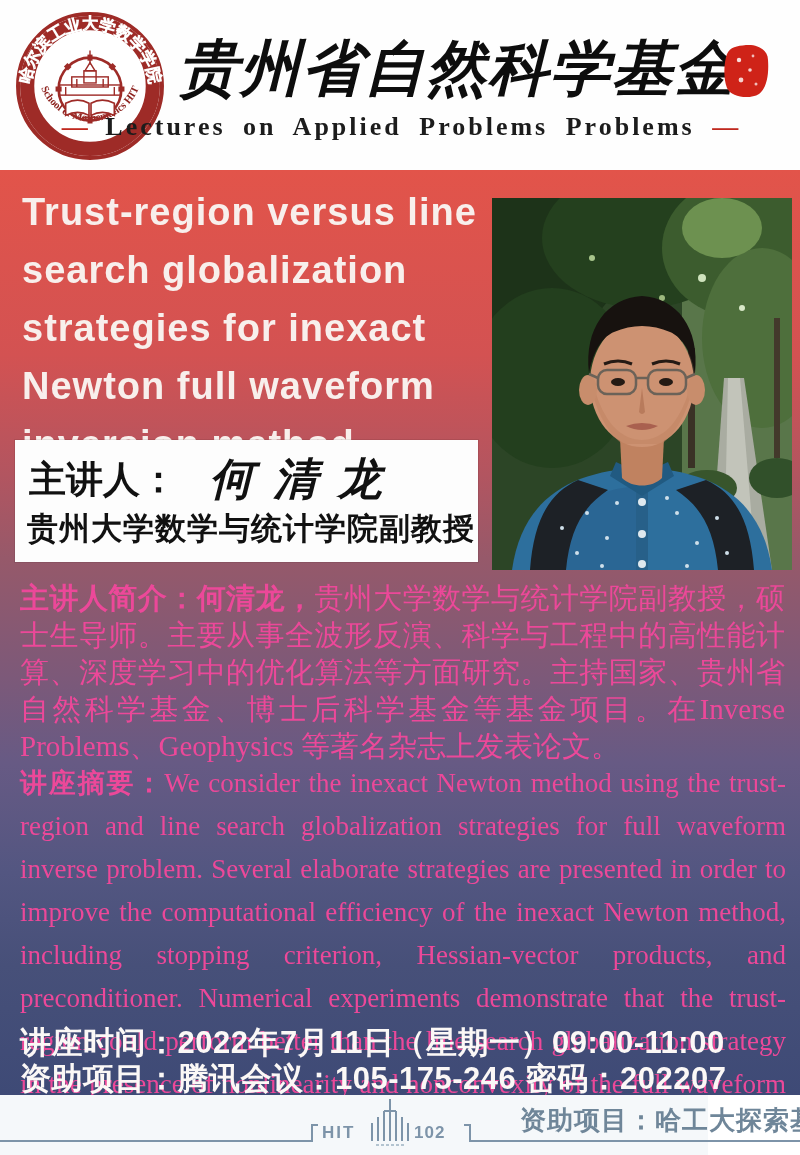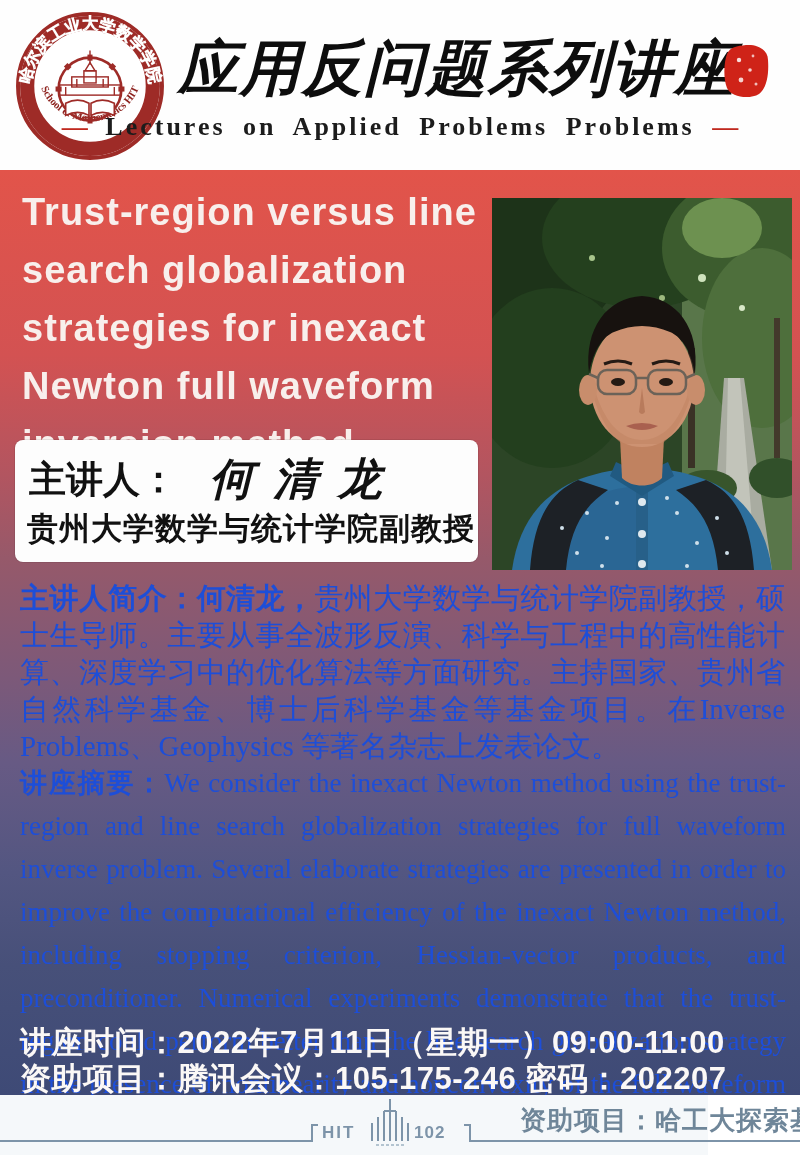--- a/index.html
+++ b/index.html
@@ -35,38 +35,38 @@
   #talk-title{
     position:absolute;left:22px;top:183px;width:468px;
     font-family:"Liberation Sans",sans-serif;font-weight:bold;
     font-size:38px;line-height:58px;letter-spacing:1px;color:#f8efec;
   }
   
   #photo{position:absolute;left:492px;top:198px;width:300px;height:372px;overflow:hidden;}
   
   #banner{
     position:absolute;left:15px;top:440px;width:463px;height:122px;
-    background:#fdfdfd;box-shadow:0 0 0 1px rgba(0,0,0,.08);border-radius:8px;
+    background:#fdfdfd;box-shadow:0 0 0 1px rgba(0,0,0,.08);
   }
   #banner-line1{position:absolute;left:14px;top:10px;white-space:nowrap;}
   #speaker-label{
     display:inline-block;font-weight:900;font-size:37px;color:#111;
     font-family:"Liberation Sans",sans-serif;vertical-align:middle;
   }
   #speaker-name{
     display:inline-block;margin-left:28px;font-family:"Liberation Serif",serif;
     font-style:italic;font-weight:900;font-size:44px;letter-spacing:20px;color:#111;
     vertical-align:middle;
   }
   #speaker-affil{
     position:absolute;left:12px;top:68px;font-weight:900;font-size:31px;color:#111;
     font-family:"Liberation Sans",sans-serif;letter-spacing:1px;white-space:nowrap;text-align:center;
   }
   
-  .para{position:absolute;color:#1d4ed8;text-align:justify;}
+  .para{position:absolute;color:#ec4899;text-align:justify;}
   #bio{left:20px;top:580px;width:765px;font-size:29px;line-height:37px;
        font-family:"Liberation Serif",serif;}
   #bio .lbl,#abstract .lbl{font-family:"Liberation Sans",sans-serif;font-weight:900;}
   #bio .nm{font-family:"Liberation Sans",sans-serif;font-weight:700;}
   #abstract{left:20px;top:762px;width:766px;font-size:27px;line-height:43px;
        font-family:"Liberation Serif",serif;}
   
   .sched{
     position:absolute;left:20px;white-space:nowrap;color:#fbf8f6;
     font-family:"Liberation Sans",sans-serif;font-weight:900;font-size:31px;letter-spacing:0.5px;
@@ -129,21 +129,21 @@
       </g>
 
       <g stroke="#9e2b27" fill="#ffffff" stroke-width="1.6">
         <path d="M51,92 Q63,86 74,92 L74,104 Q63,98 51,104 Z"></path>
         <path d="M99,92 Q87,86 76,92 L76,104 Q87,98 99,104 Z"></path>
         <line x1="67" y1="106" x2="83" y2="106"></line>
         <line x1="71" y1="109" x2="79" y2="109"></line>
       </g>
     </svg>
 
-    <div id="series-cn">应用反问题系列讲座</div>
+    <div id="series-cn">贵州省自然科学基金</div>
 
     <svg id="seal" viewBox="0 0 46 54">
       <path d="M23,1 C35,0 45,6 45,16 C46,30 44,44 36,50 C26,56 8,53 4,44 C0,34 1,18 4,10 C7,3 14,2 23,1 Z" fill="#cf2318"></path>
       <circle cx="16" cy="16" r="2.2" fill="#fff" opacity=".85"></circle>
       <circle cx="27" cy="26" r="1.8" fill="#fff" opacity=".8"></circle>
       <circle cx="18" cy="36" r="2.4" fill="#fff" opacity=".8"></circle>
       <circle cx="33" cy="40" r="1.5" fill="#fff" opacity=".7"></circle>
       <circle cx="30" cy="12" r="1.4" fill="#fff" opacity=".7"></circle>
     </svg>
 

